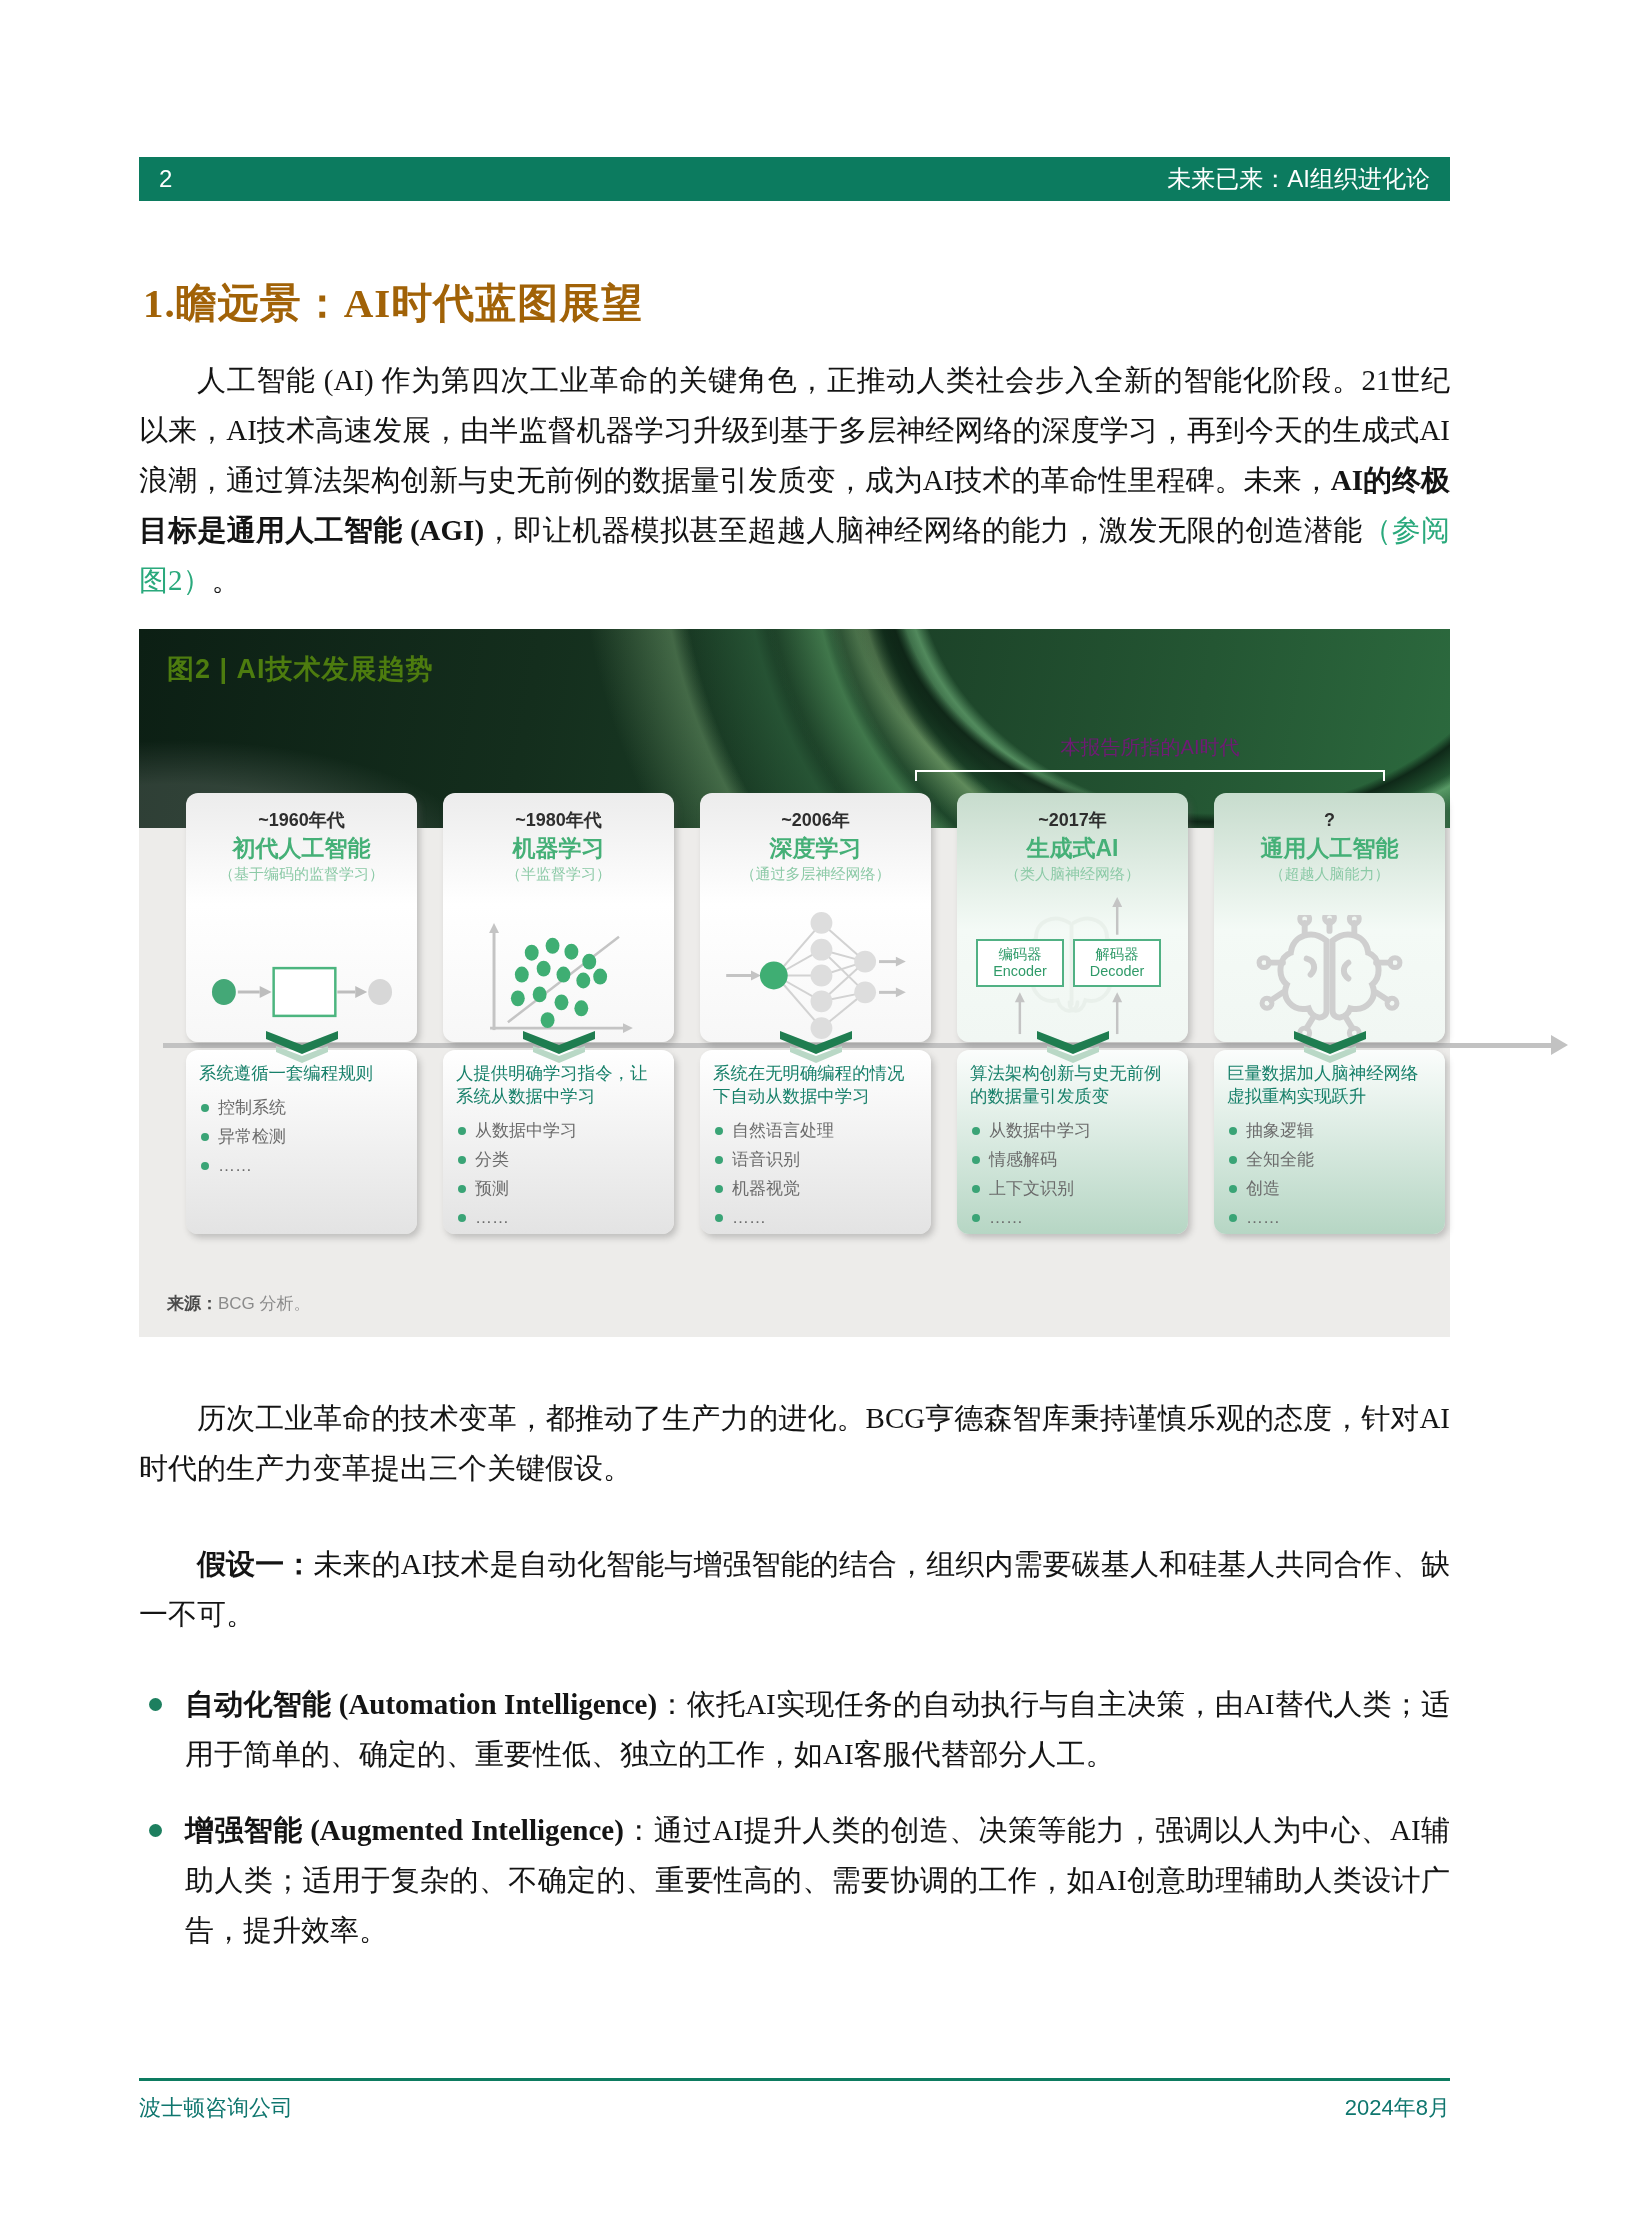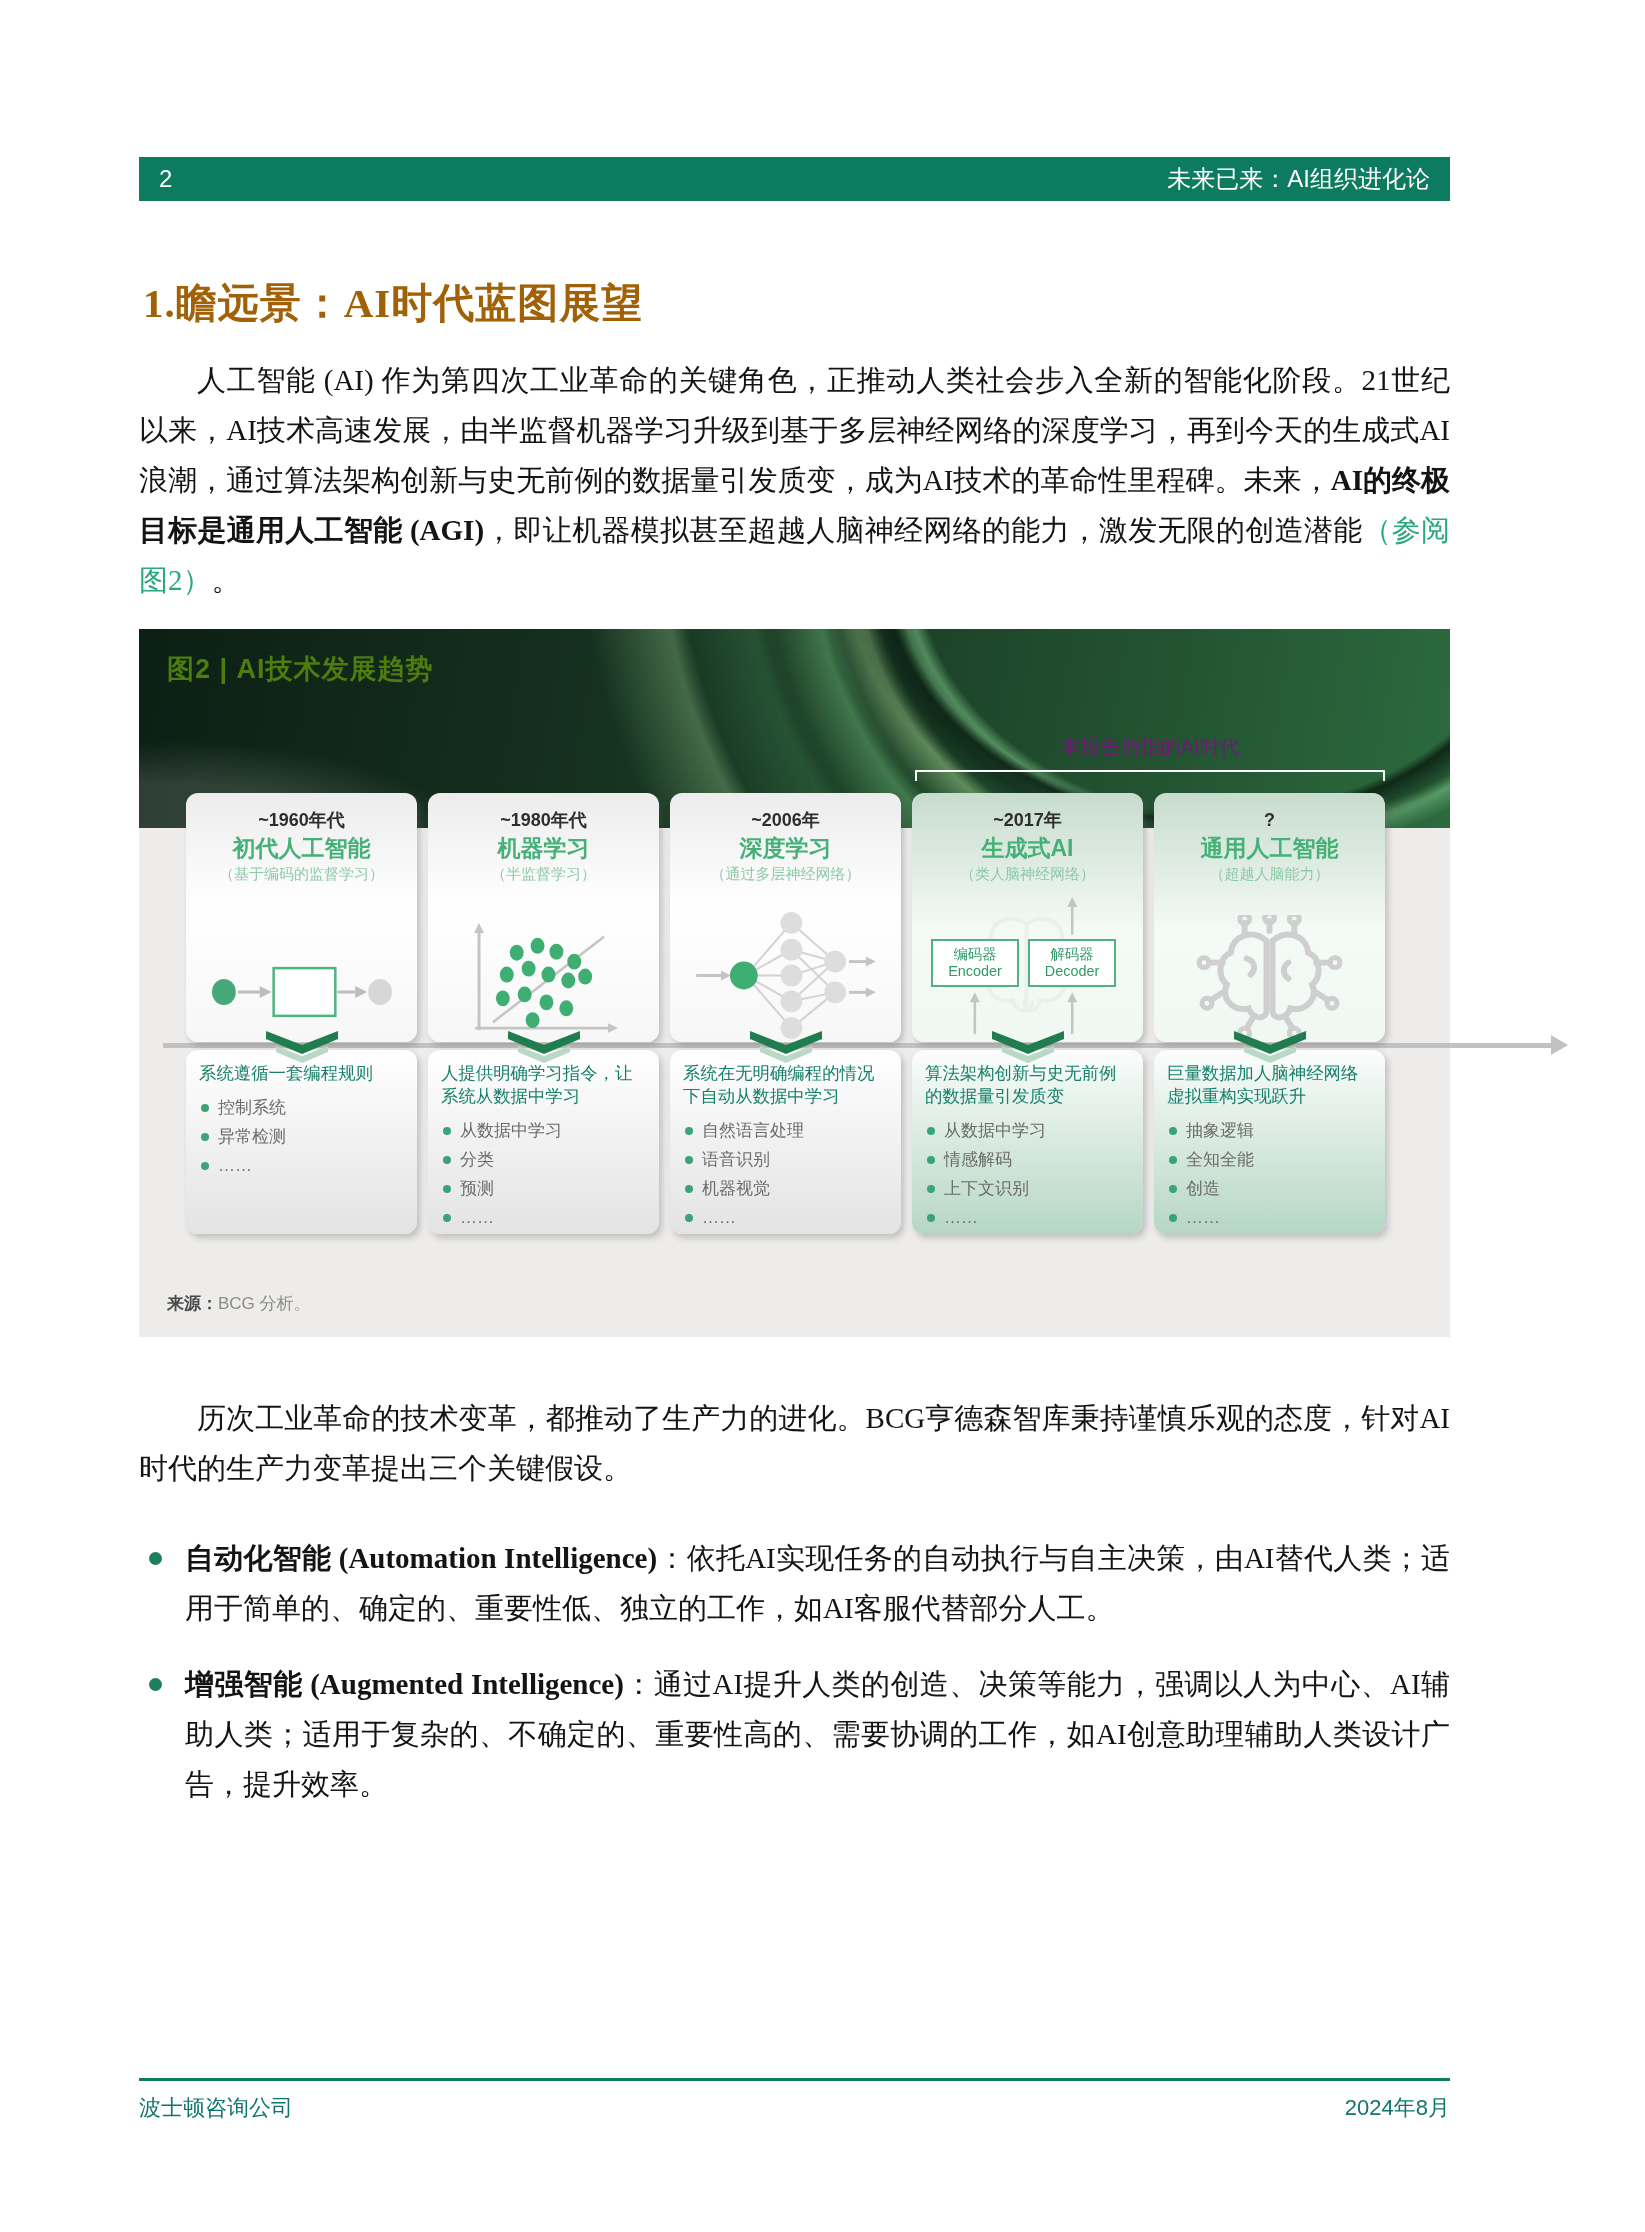--- a/index.html
+++ b/index.html
@@ -33,21 +33,21 @@
       radial-gradient(ellipse 1055px 905px at 96% -50%, transparent 60%, rgba(45,95,60,0.65) 62%, transparent 69%),
       radial-gradient(ellipse 1244px 1055px at 100% -55%, transparent 62%, rgba(150,200,140,0.35) 63.5%, transparent 70%),
       linear-gradient(100deg,#0c1f14 0%,#142e1d 30%,#1b4027 55%,#245633 80%,#2c6a3e 100%);}
   .fig-title{position:absolute;top:22px;left:28px;color:#4d7c0f;font-size:27px;font-weight:bold;letter-spacing:1px;}
   .era-label{position:absolute;top:105px;left:776px;width:470px;text-align:center;color:#701a75;font-size:20px;}
   .era-bracket{position:absolute;top:141px;left:776px;width:470px;height:11px;box-sizing:border-box;
                border-top:2px solid #fff;border-left:2px solid #fff;border-right:2px solid #fff;}
   .timeline{position:absolute;top:414px;left:24px;width:1389px;height:5px;background:#c2c2c2;}
   .timeline::after{content:"";position:absolute;right:-16px;top:-8px;border-top:10px solid transparent;
                    border-bottom:10px solid transparent;border-left:17px solid #c2c2c2;}
-  .cards{position:absolute;top:164px;left:47px;display:flex;gap:11px;z-index:2;}
+  .cards{position:absolute;top:164px;left:47px;display:flex;gap:26px;z-index:2;}
   .card{width:231px;display:flex;flex-direction:column;position:relative;font-family:"Liberation Sans","DejaVu Sans",sans-serif;}
   .card-top{height:249px;border-radius:12px;box-shadow:3px 4px 6px rgba(90,90,90,.30);
             display:flex;flex-direction:column;align-items:center;box-sizing:border-box;padding-top:14px;}
   .card.white .card-top{background:linear-gradient(180deg,#ececec 0%,#ffffff 45%,#f7f7f7 100%);}
   .card.green .card-top{background:linear-gradient(180deg,#c7dccd 0%,#f4faf6 55%,#f1f7f3 100%);}
   .card-gap{height:8px;}
   .card-bottom{height:184px;border-radius:12px;box-shadow:3px 4px 6px rgba(90,90,90,.30);
                box-sizing:border-box;padding:12px 13px 0 13px;}
   .card.white .card-bottom{background:linear-gradient(180deg,#ffffff 0%,#e3e3e3 100%);}
   .card.green .card-bottom{background:linear-gradient(180deg,#fbfdfc 0%,#b6d6c4 100%);}
@@ -334,20 +334,21 @@
           </div>
         </div>
 
       </div>
 
       <div class="src"><b>来源：</b><span>BCG 分析。</span></div>
     </div>
 
     <p class="para indent" style="margin-top:56px;">历次工业革命的技术变革，都推动了生产力的进化。BCG亨德森智库秉持谨慎乐观的态度，针对AI时代的生产力变革提出三个关键假设。</p>
 
+    <p class="para indent" style="margin-top:46px;"><b>假设一：</b><span>未来的AI技术是自动化智能与增强智能的结合，组织内需要碳基人和硅基人共同合作、缺一不可。</span></p>
 
     <ul class="mainlist">
       <li><b>自动化智能 (Automation Intelligence)</b><span>：依托AI实现任务的自动执行与自主决策，由AI替代人类；适用于简单的、确定的、重要性低、独立的工作，如AI客服代替部分人工。</span></li>
       <li><b>增强智能 (Augmented Intelligence)</b><span>：通过AI提升人类的创造、决策等能力，强调以人为中心、AI辅助人类；适用于复杂的、不确定的、重要性高的、需要协调的工作，如AI创意助理辅助人类设计广告，提升效率。</span></li>
     </ul>
 
   </div>
 
   <div class="footer">
     <span>波士顿咨询公司</span>

